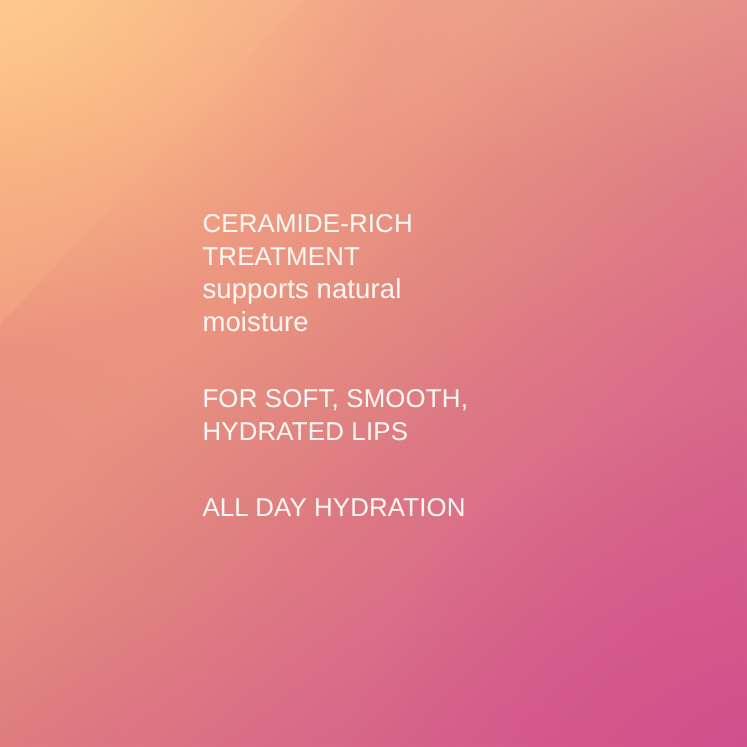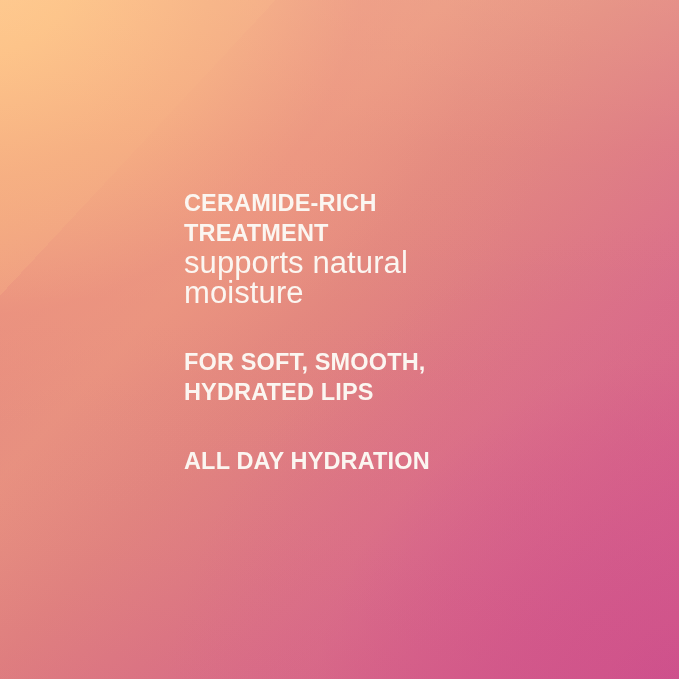--- a/index.html
+++ b/index.html
@@ -100,32 +100,32 @@
   }
   .copy-block:last-child {
     margin-bottom: 0;
   }
 
   .headline {
     margin: 0;
     color: #FBF6F1;
     font-family: "Liberation Sans", sans-serif;
     font-size: 23.5px;
-    font-weight: 700;
+    font-weight: 400;
     line-height: 29.5px;
     letter-spacing: 0.15px;
     text-transform: uppercase;
     white-space: pre-line;
   }
 
   .subline {
     margin: 0;
     color: #FBF6F1;
     font-family: "Liberation Sans", sans-serif;
-    font-size: 31px;
+    font-size: 25px;
     font-weight: 400;
     line-height: 30px;
     letter-spacing: 0.1px;
     white-space: pre-line;
   }
 </style>
 </head>
 <body>
 
 <div class="graphic">

